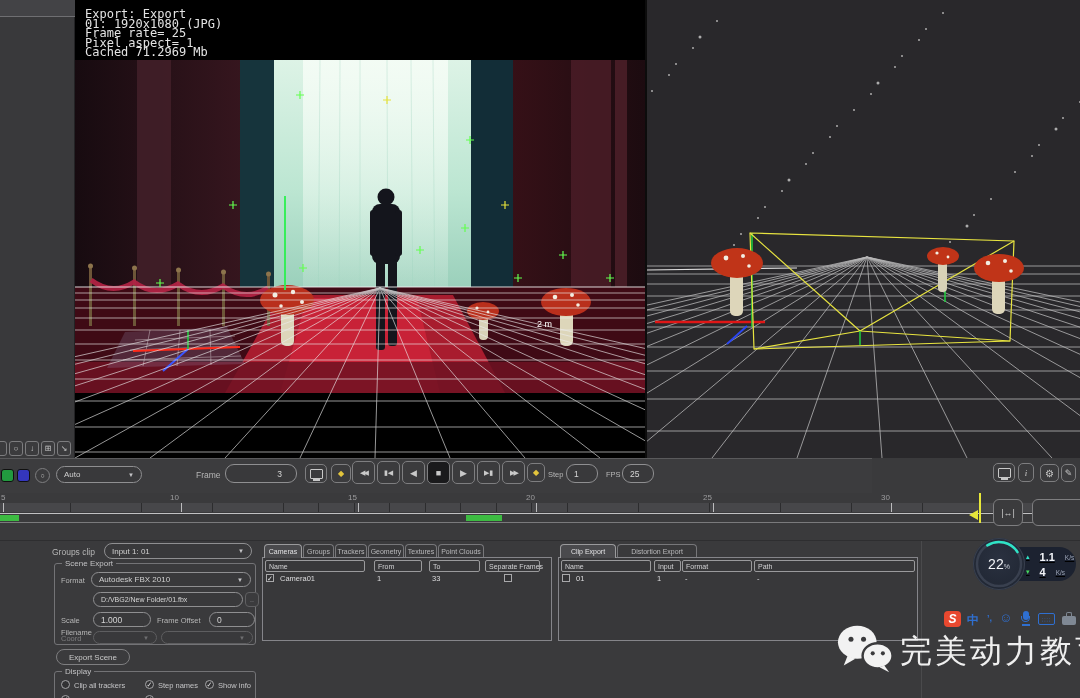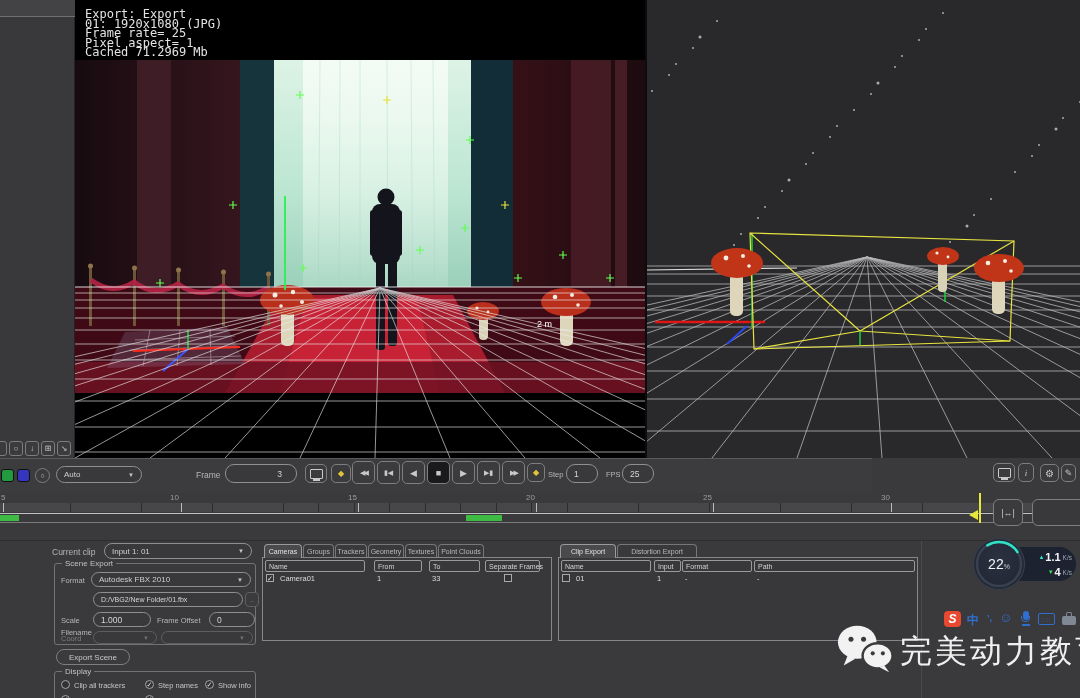--- a/index.html
+++ b/index.html
@@ -35,21 +35,21 @@
       display:flex;align-items:center;justify-content:center;}
   .chk{width:9px;height:9px;border-radius:50%;border:1px solid #a5a5a7;background:#323234;
        color:#e0e0e0;font-size:7px;line-height:7px;display:flex;align-items:center;justify-content:center;}
   .chk-lbl{color:#c4c4c6;font-size:7.5px;white-space:nowrap;}
   .vp-overlay{font-family:"DejaVu Sans Mono",monospace;font-size:12px;line-height:9.5px;color:#e3e3e3;}
   .tl-num{color:#9c9c9e;font-size:8px;}
   .mon{width:11px;height:8px;border:1px solid #c8c8c8;border-radius:1px;position:relative;}
   .mon:after{content:"";position:absolute;left:2px;right:2px;bottom:-3px;height:1.5px;background:#c8c8c8;}
   .gauge-circle{border-radius:50%;background:radial-gradient(circle at 50% 40%,#2a3140,#1e2430);
        box-shadow:0 0 0 1px #39404f inset;display:flex;align-items:center;justify-content:center;z-index:5;}
-  .net-row{display:flex;align-items:center;justify-content:flex-end;gap:2px;z-index:6;}
+  .net-row{display:flex;align-items:center;gap:10px;z-index:6;text-decoration:underline;}
   .net-num{color:#f3f5f9;font-size:11px;font-weight:bold;}
   .net-unit{color:#9aa3b5;font-size:6.5px;}
   .ime-ico{color:#2f6fd0;}
 </style>
 </head>
 <body>
 
 <div class="app">
 
   <div class="abs" style="left:0;top:0;width:75px;height:458px;background:#39393b;border-right:1px solid #232325;">
@@ -428,21 +428,21 @@
     <div class="abs" style="left:969px;top:17px;width:0;height:0;border-top:5px solid transparent;border-bottom:5px solid transparent;border-right:9px solid #e8e83a;"></div>
     <div class="abs btn" style="left:993px;top:6px;width:30px;height:27px;border-radius:6px;">
         <span>|↔|</span>
       </div>
     <div class="abs" style="left:1032px;top:6px;width:60px;height:27px;border:1px solid #7e7e80;border-radius:6px;background:#39393b;"></div>
   </div>
 
   <div class="abs" style="left:0;top:540px;width:1080px;height:158px;background:#3a3a3c;border-top:1px solid #2e2e30;">
     <div class="abs" style="left:921px;top:0;width:1px;height:158px;background:#4a4a4c;"></div>
 
-    <div class="abs lbl" style="left:52px;top:6px;">Current clip</div>
+    <div class="abs lbl" style="left:52px;top:6px;">Groups clip</div>
     <div class="abs dd" style="left:104px;top:2px;width:148px;height:16px;">
       <span>Input 1: 01</span>
       <span class="car">▼</span>
     </div>
 
     <div class="abs grp" style="left:54px;top:22px;width:202px;height:82px;">
       <div class="grp-title">Scene Export</div>
       <div class="abs lbl" style="left:6px;top:12px;font-size:7.5px;">Format</div>
       <div class="abs dd" style="left:36px;top:8px;width:160px;height:15px;gap:25px;">
         <span>Autodesk FBX 2010</span>

